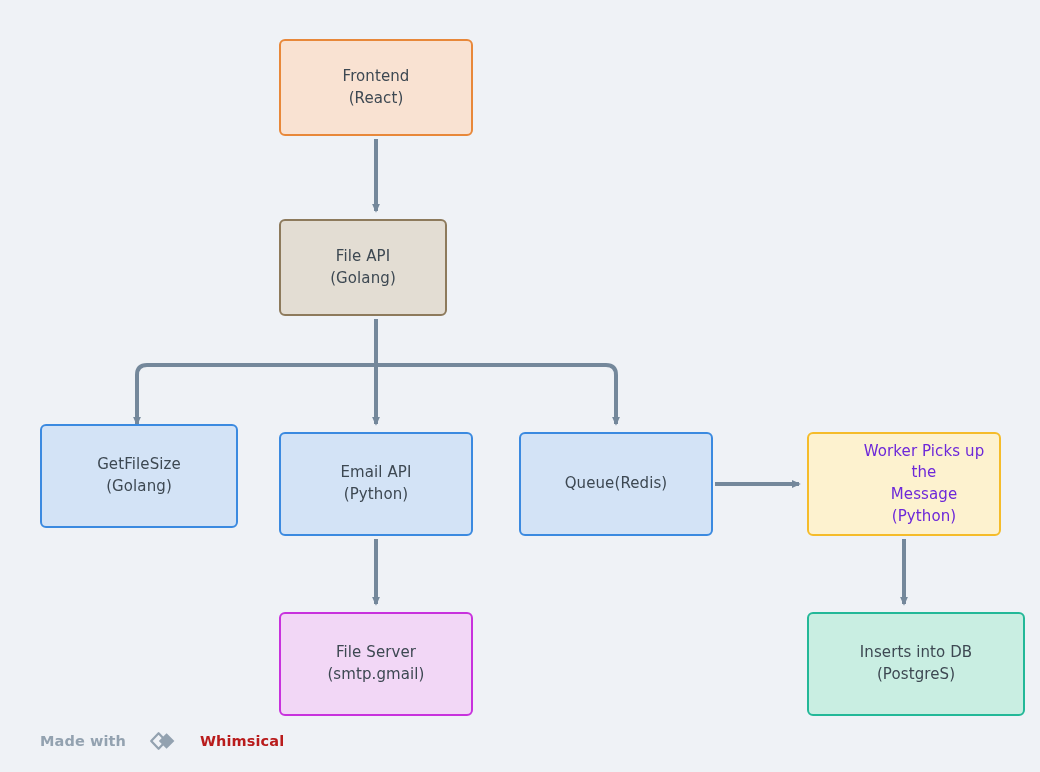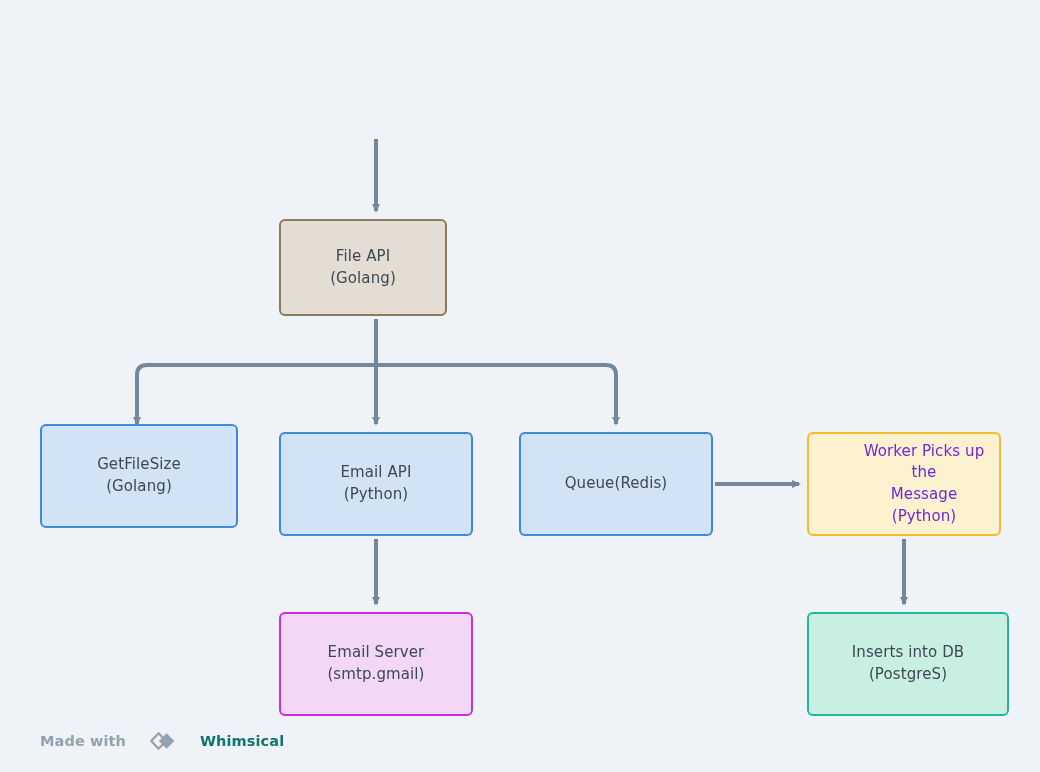--- a/index.html
+++ b/index.html
@@ -104,20 +104,24 @@
       <path d="M376,365 L606,365 Q616,365 616,375 L616,424" marker-end="url(#arrowhead)"></path>
 
       <path d="M715,484 L799,484" marker-end="url(#arrowhead)"></path>
 
       <path d="M376,539 L376,604" marker-end="url(#arrowhead)"></path>
 
       <path d="M904,539 L904,604" marker-end="url(#arrowhead)"></path>
     </g>
   </svg>
 
+  <div class="node" id="node-frontend" style="left: 279px; top: 39px; width: 194px; height: 97px; background: rgb(249, 226, 210); border-color: rgb(232, 136, 58);">
+    <span class="node-label" style="color: rgb(61, 72, 82);">Frontend
+(React)</span>
+  </div>
 
   <div class="node" id="node-file-api" style="left: 279px; top: 219px; width: 168px; height: 97px; background: rgb(227, 221, 211); border-color: rgb(141, 122, 92);">
     <span class="node-label" style="color: rgb(61, 72, 82);">File API
 (Golang)</span>
   </div>
 
   <div class="node" id="node-get-file-size" style="left: 40px; top: 424px; width: 198px; height: 104px; background: rgb(211, 227, 246); border-color: rgb(59, 138, 224);">
     <span class="node-label" style="color: rgb(61, 72, 82);">GetFileSize
 (Golang)</span>
   </div>
@@ -131,31 +135,31 @@
     <span class="node-label" style="color: rgb(61, 72, 82);">Queue(Redis)</span>
   </div>
 
   <div class="node" id="node-worker" style="left: 807px; top: 432px; width: 194px; height: 104px; background: rgb(253, 242, 207); border-color: rgb(245, 188, 42);">
     <span class="node-label" style="color: #6d28d9; margin-left: 40px;">Worker Picks up the
 Message
 (Python)</span>
   </div>
 
   <div class="node" id="node-email-server" style="left: 279px; top: 612px; width: 194px; height: 104px; background: rgb(242, 215, 246); border-color: rgb(200, 50, 221);">
-    <span class="node-label" style="color: rgb(61, 72, 82);">Email Server
+    <span class="node-label" style="color: rgb(61, 72, 82);">File Server
 (smtp.gmail)</span>
   </div>
 
-  <div class="node" id="node-inserts-into-db" style="left: 807px; top: 612px; width: 202px; height: 104px; background: rgb(201, 238, 226); border-color: rgb(35, 184, 152);">
+  <div class="node" id="node-inserts-into-db" style="left: 807px; top: 612px; width: 218px; height: 104px; background: rgb(201, 238, 226); border-color: rgb(35, 184, 152);">
     <span class="node-label" style="color: rgb(61, 72, 82);">Inserts into DB
 (PostgreS)</span>
   </div>
 
   <div id="watermark">
     <span class="wm-text" style="color: rgb(147, 162, 176);">Made with</span>
     <svg class="wm-logo" viewBox="0 0 28 20">
       <path d="M9.6 2.2 L17.0 10.0 L9.6 17.8 L2.2 10.0 Z" fill="none" stroke="#93a2b0" stroke-width="2.2" stroke-linejoin="round"></path>
       <path d="M17.6 2.2 L25.4 10.0 L17.6 17.8 L9.8 10.0 Z" fill="#93a2b0"></path>
     </svg>
-    <span class="wm-text" style="color: #0f766e; text-align: center;">Whimsical</span>
+    <span class="wm-text" style="color: #b91c1c; text-align: center;">Whimsical</span>
   </div>
 
 </div>
 
 </body></html>

